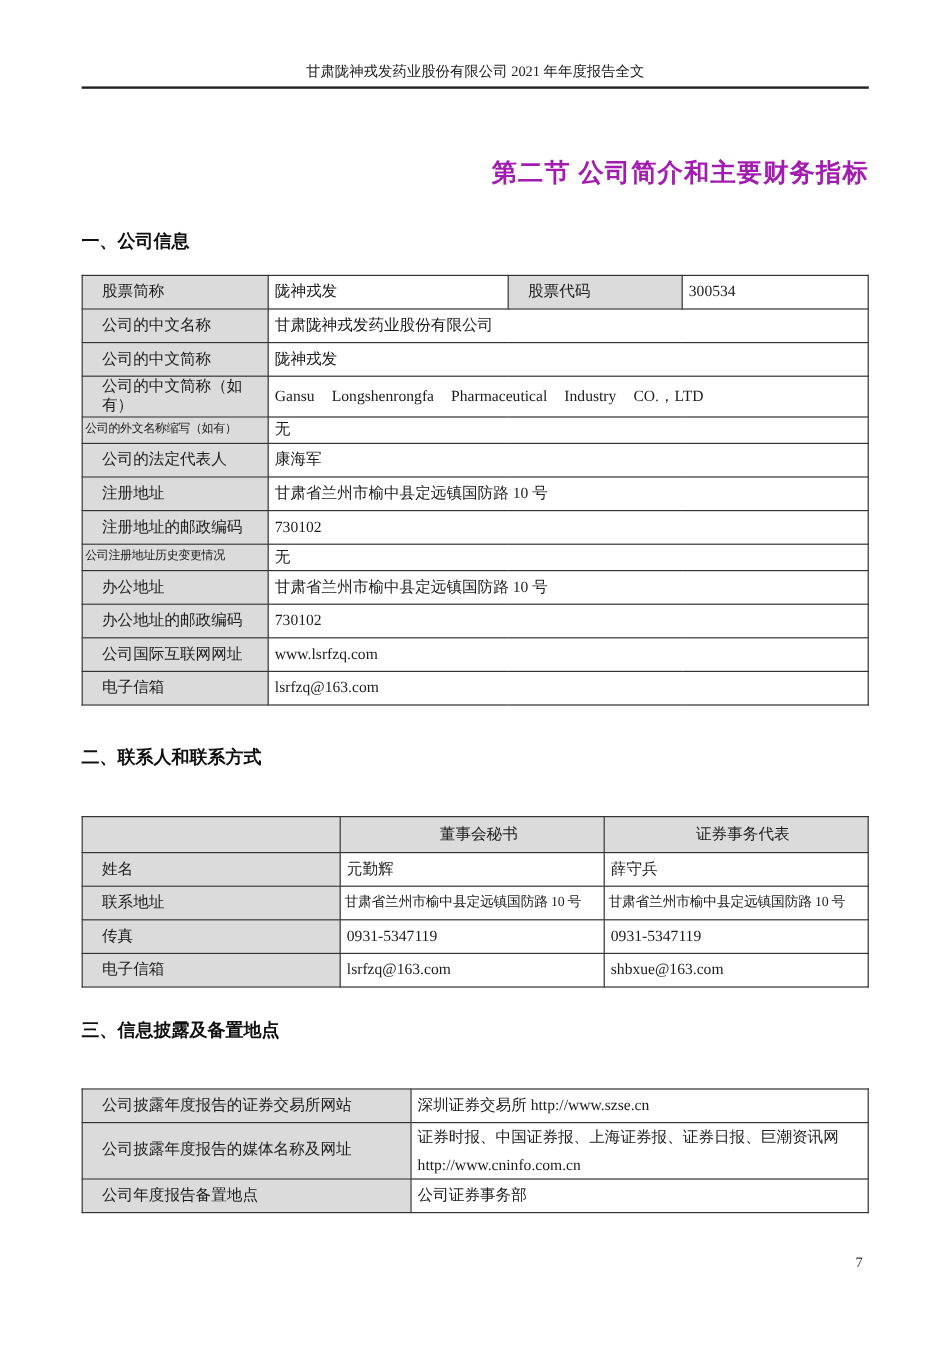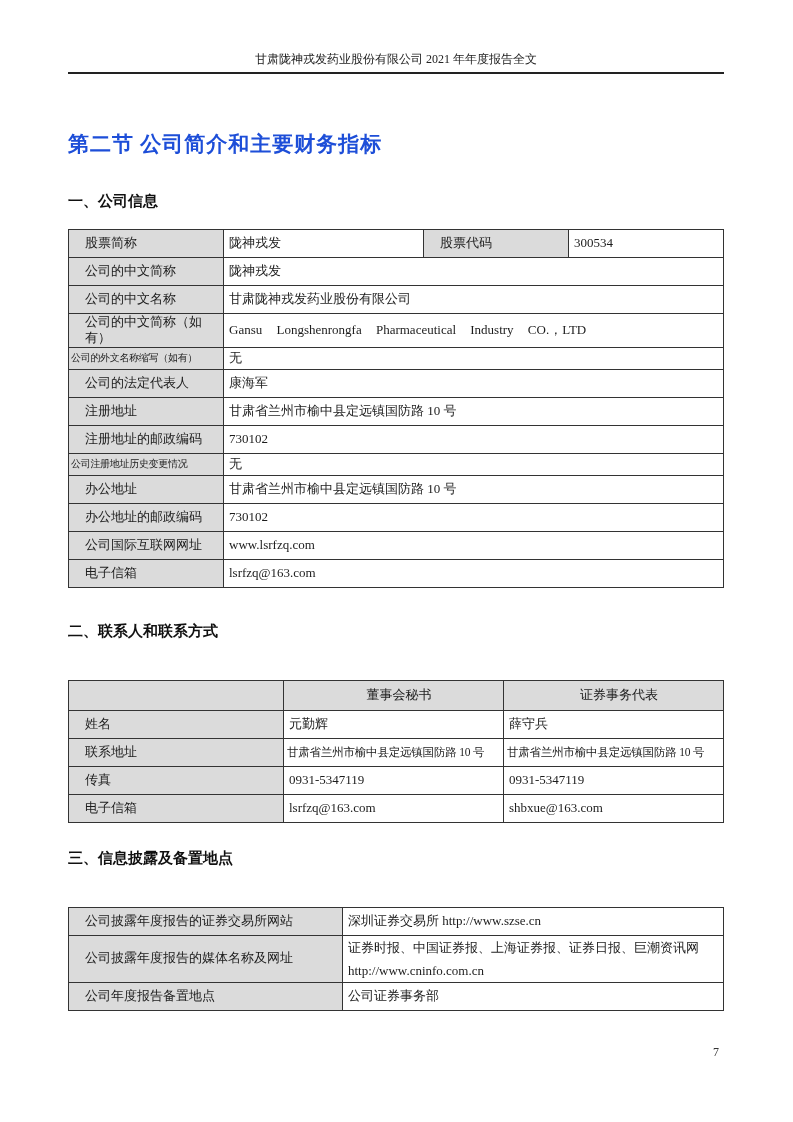--- a/index.html
+++ b/index.html
@@ -19,25 +19,25 @@
     padding-bottom: 5px;
   }
   .header-text {
     text-align: center;
     font-size: 12px;
     line-height: 15px;
     color: #222;
   }
   .doc-title {
     margin: 56px 0 0 0;
-    text-align: left;
+    text-align: right;
     font-size: 21px;
     font-weight: bold;
     letter-spacing: 1px;
-    color: #1d4ed8;
+    color: #a21caf;
   }
   .sec-heading {
     font-size: 15px;
     font-weight: bold;
     margin: 34px 0 18px 0;
     color: #111;
   }
   .sec-heading.third { margin-top: 26px; }
   table {
     width: 100%;
@@ -92,26 +92,26 @@
         <col>
       </colgroup>
     <tbody>
       <tr>
         <td class="lbl">股票简称</td>
         <td>陇神戎发</td>
         <td class="lbl">股票代码</td>
         <td>300534</td>
       </tr>
       <tr>
+        <td class="lbl">公司的中文名称</td>
+        <td colspan="3">甘肃陇神戎发药业股份有限公司</td>
+      </tr>
+      <tr>
         <td class="lbl">公司的中文简称</td>
         <td colspan="3">陇神戎发</td>
-      </tr>
-      <tr>
-        <td class="lbl">公司的中文名称</td>
-        <td colspan="3">甘肃陇神戎发药业股份有限公司</td>
       </tr>
       <tr>
         <td class="lbl">公司的中文简称（如有）</td>
         <td colspan="3" class="en">Gansu Longshenrongfa Pharmaceutical Industry CO.，LTD</td>
       </tr>
       <tr class="short">
         <td class="lbl fit">公司的外文名称缩写（如有）</td>
         <td colspan="3">无</td>
       </tr>
       <tr>

